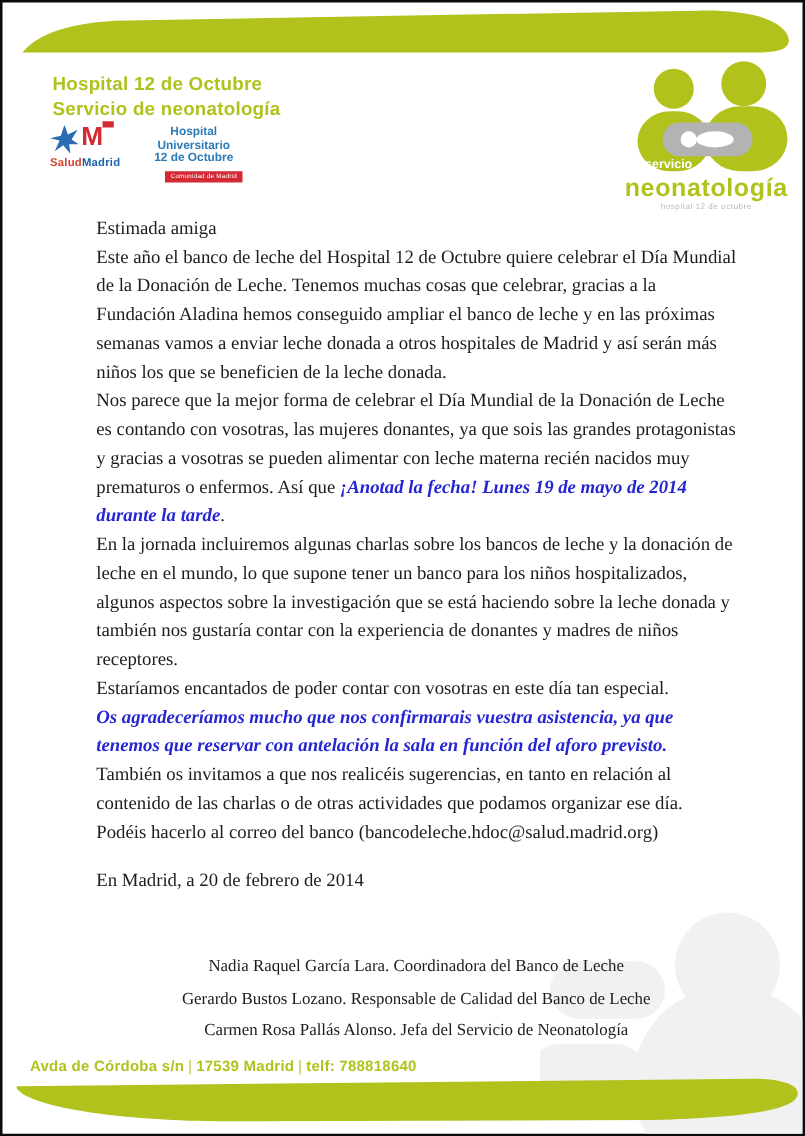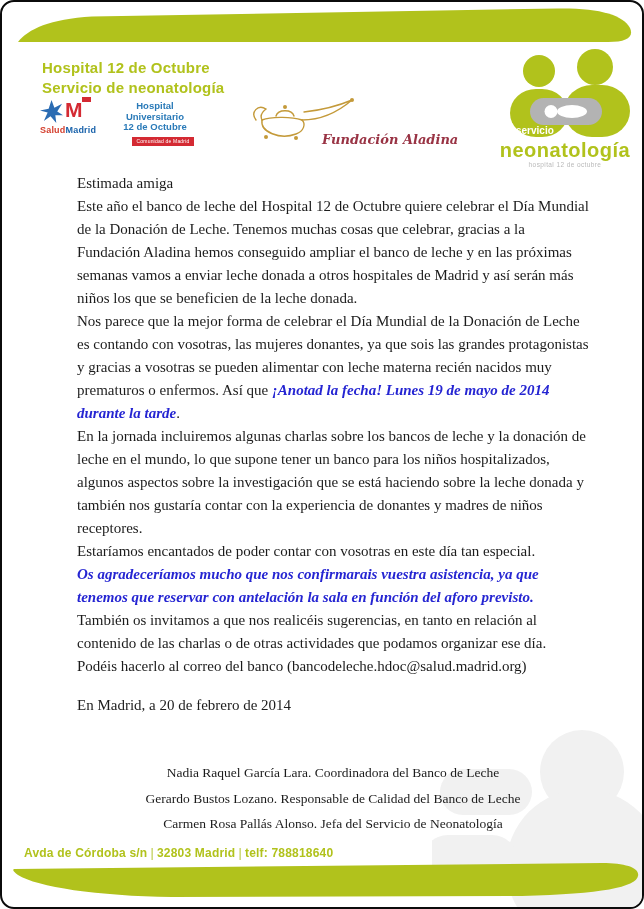--- a/index.html
+++ b/index.html
@@ -1,18 +1,18 @@
 <!DOCTYPE html>
 <html><head>
 <meta charset="utf-8">
 <style>
   html,body{margin:0;padding:0;background:#fff;}
   .page{
     position:relative;width:644px;height:909px;box-sizing:border-box;
-    border:2px solid #0b0b0b;border-radius:14px;overflow:hidden;background:#fff;
+    border:2px solid #0b0b0b;border-radius:0;overflow:hidden;background:#fff;
     font-family:"Liberation Sans",sans-serif;
   }
   
   .top-swoosh{position:absolute;left:0;top:0;width:644px;height:50px;}
   .bottom-swoosh{position:absolute;left:0;bottom:2px;width:644px;height:46px;}
   .watermark{position:absolute;right:0;bottom:0;width:210px;height:190px;}
   
   .hospital-titles{position:absolute;left:40px;top:56px;color:#b1c21c;
     font-weight:bold;font-size:15px;line-height:20px;letter-spacing:.2px;}
   .salud-logo{position:absolute;left:38px;top:98px;width:70px;}
@@ -84,38 +84,20 @@
   </div>
 
   <div class="hu-block">
     <div class="hu-text">
       <div>Hospital Universitario</div>
       <div>12 de Octubre</div>
     </div>
     <div class="cm-band">Comunidad de Madrid</div>
   </div>
 
-  <div class="aladina">
-    <svg width="120" height="60" viewBox="0 0 120 60">
-      <g fill="none" stroke="#c49a3a" stroke-width="1.4" stroke-linecap="round">
-        <path d="M16 30 C 10 22 18 14 26 19 C 22 22 20 26 22 30"></path>
-        <path d="M22 30 C 20 42 40 50 56 44 C 64 41 66 34 62 30"></path>
-        <path d="M22 30 C 30 27 50 26 62 30"></path>
-        <path d="M62 30 C 80 30 98 22 112 10 C 98 16 82 20 64 22"></path>
-        <path d="M36 26 C 38 19 52 19 54 26"></path>
-      </g>
-      <g fill="#c49a3a">
-        <circle cx="45" cy="17" r="2"></circle>
-        <circle cx="112" cy="10" r="2"></circle>
-        <circle cx="26" cy="47" r="2"></circle>
-        <circle cx="56" cy="48" r="2"></circle>
-      </g>
-    </svg>
-    <div class="aladina-label">Fundación Aladina</div>
-  </div>
 
   <div class="neo-logo">
     <svg width="142" height="92" viewBox="0 0 142 92">
       <circle cx="45" cy="23" r="16" fill="#b1c21c"></circle>
       <circle cx="101" cy="19" r="18" fill="#b1c21c"></circle>
       <rect x="16" y="41" width="58" height="48" rx="26" fill="#b1c21c"></rect>
       <rect x="70" y="37" width="66" height="52" rx="28" fill="#b1c21c"></rect>
       <rect x="36" y="50" width="72" height="27" rx="13.5" fill="#b3b3b3"></rect>
       <circle cx="57" cy="63.5" r="6.5" fill="#ffffff"></circle>
       <ellipse cx="78" cy="63.5" rx="15" ry="6.5" fill="#ffffff"></ellipse>
@@ -136,20 +118,20 @@
       <p class="gap"><span>En Madrid, a 20 de febrero de 2014</span></p>
     </div>
 
   <div class="signatures" id="signatures">
       <p>Nadia Raquel García Lara.  Coordinadora del Banco de Leche</p>
       <p>Gerardo Bustos Lozano. Responsable de Calidad del Banco de Leche</p>
       <p>Carmen Rosa Pallás Alonso. Jefa del Servicio de Neonatología</p>
     </div>
 
   <div class="footer-address">
-    <span>Avda de Córdoba s/n</span><span class="sep">|</span><span>32803 Madrid</span><span class="sep">|</span><span>telf: 788818640</span>
+    <span>Avda de Córdoba s/n</span><span class="sep">|</span><span>17539 Madrid</span><span class="sep">|</span><span>telf: 788818640</span>
   </div>
 
   <svg class="bottom-swoosh" viewBox="0 0 644 46">
     <path d="M 12 10 L 600 4 C 624 4 638 9 636 17 C 634 28 600 35 520 37 L 170 38 C 95 37 35 28 16 16 C 12 13 10 11 12 10 Z" fill="#b1c21c"></path>
   </svg>
 
 </div>
 
 </body></html>

